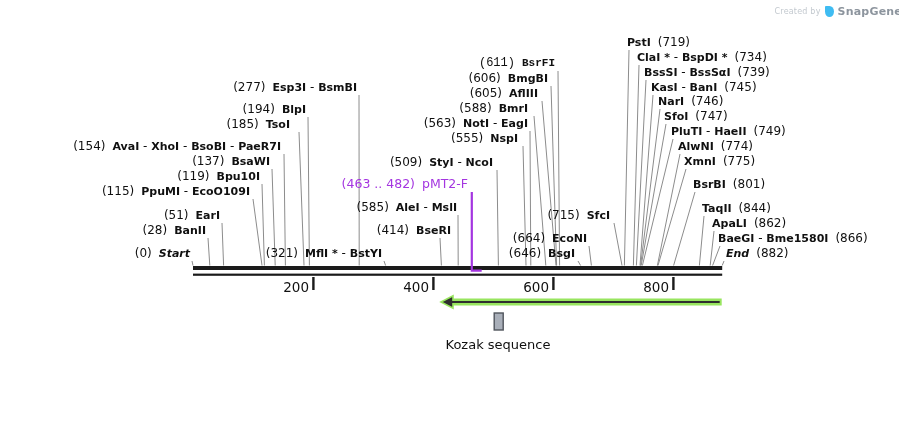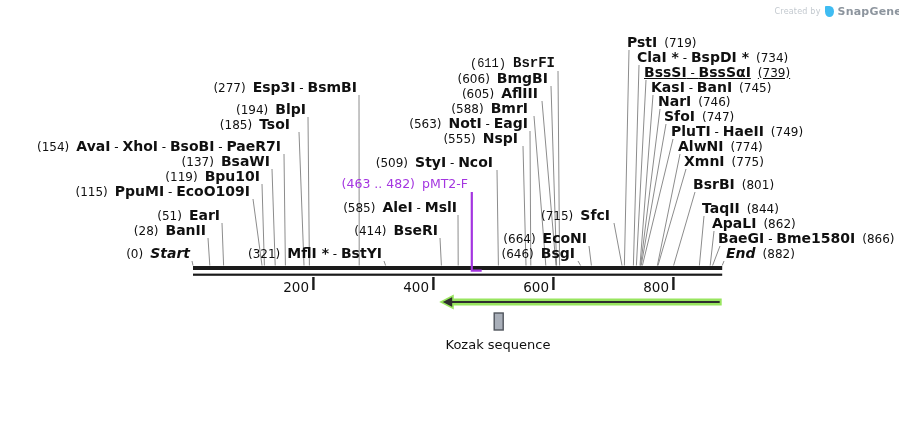--- a/index.html
+++ b/index.html
@@ -7,21 +7,21 @@
           font-family:"DejaVu Sans",sans-serif;margin-left:10px;}
   #map-svg{position:absolute;left:0;top:0;}
   
   .watermark{position:absolute;top:5px;right:7px;display:flex;align-items:center;gap:4px;}
   .wm-created{font-size:8px;color:#c3c9cf;letter-spacing:.2px;}
   .wm-logo{display:inline-block;width:9px;height:11px;background:#3fbcf2;
            border-radius:1px 55% 55% 55%;}
   .wm-brand{font-size:11px;color:#8d959e;font-weight:600;letter-spacing:.2px;}
   
   .site-label{position:absolute;white-space:nowrap;font-size:12px;color:#101010;line-height:14px;}
-  .site-label .nm{font-weight:bold;font-size:14px;}
+  .site-label .nm{font-weight:bold;font-size:11px;}
   .site-label .sep{font-weight:normal;font-size:12px;}
   .site-label .gap{display:inline-block;width:7px;}
   .site-label.it .nm{font-style:italic;}
   
   .primer-label{position:absolute;top:177px;right:441px;white-space:nowrap;
                 font-size:12.5px;color:#a435e0;line-height:14px;}
   .primer-label .pname{margin-left:7px;}
   
   .kozak-label{position:absolute;top:337px;left:488px;transform:translateX(-50%);
                font-size:13px;color:#101010;text-align:right;}
@@ -101,35 +101,35 @@
       <div class="site-label" style="top: 223px; right: 703px;"><span class="pos">(28)</span><span class="gap"></span><span class="nm">BanII</span></div>
       <div class="site-label" style="top: 208px; right: 689px;"><span class="pos">(51)</span><span class="gap"></span><span class="nm">EarI</span></div>
       <div class="site-label" style="top: 184px; right: 659px;"><span class="pos">(115)</span><span class="gap"></span><span class="nm">PpuMI</span><span class="sep"> - </span><span class="nm">EcoO109I</span></div>
       <div class="site-label" style="top: 169px; right: 649px;"><span class="pos">(119)</span><span class="gap"></span><span class="nm">Bpu10I</span></div>
       <div class="site-label" style="top: 154px; right: 639px;"><span class="pos">(137)</span><span class="gap"></span><span class="nm">BsaWI</span></div>
       <div class="site-label" style="top: 139px; right: 628px;"><span class="pos">(154)</span><span class="gap"></span><span class="nm">AvaI</span><span class="sep"> - </span><span class="nm">XhoI</span><span class="sep"> - </span><span class="nm">BsoBI</span><span class="sep"> - </span><span class="nm">PaeR7I</span></div>
       <div class="site-label" style="top: 117px; right: 619px;"><span class="pos">(185)</span><span class="gap"></span><span class="nm">TsoI</span></div>
       <div class="site-label" style="top: 102px; right: 603px;"><span class="pos">(194)</span><span class="gap"></span><span class="nm">BlpI</span></div>
       <div class="site-label" style="top: 80px; right: 552px;"><span class="pos">(277)</span><span class="gap"></span><span class="nm">Esp3I</span><span class="sep"> - </span><span class="nm">BsmBI</span></div>
       <div class="site-label" style="top: 246px; right: 527px;"><span class="pos">(321)</span><span class="gap"></span><span class="nm">MflI *</span><span class="sep"> - </span><span class="nm">BstYI</span></div>
-      <div class="site-label" style="top: 223px; right: 471px; padding-left: 32px;"><span class="pos">(414)</span><span class="gap"></span><span class="nm">BseRI</span></div>
+      <div class="site-label" style="top: 223px; right: 458px; padding-left: 32px;"><span class="pos">(414)</span><span class="gap"></span><span class="nm">BseRI</span></div>
       <div class="site-label" style="top: 200px; right: 452px;"><span class="pos">(585)</span><span class="gap"></span><span class="nm">AleI</span><span class="sep"> - </span><span class="nm">MslI</span></div>
       <div class="site-label" style="top: 155px; right: 416px;"><span class="pos">(509)</span><span class="gap"></span><span class="nm">StyI</span><span class="sep"> - </span><span class="nm">NcoI</span></div>
       <div class="site-label" style="top: 131px; right: 391px;"><span class="pos">(555)</span><span class="gap"></span><span class="nm">NspI</span></div>
       <div class="site-label" style="top: 116px; right: 381px;"><span class="pos">(563)</span><span class="gap"></span><span class="nm">NotI</span><span class="sep"> - </span><span class="nm">EagI</span></div>
       <div class="site-label" style="top: 101px; right: 381px;"><span class="pos">(588)</span><span class="gap"></span><span class="nm">BmrI</span></div>
       <div class="site-label" style="top: 86px; right: 371px;"><span class="pos">(605)</span><span class="gap"></span><span class="nm">AflIII</span></div>
       <div class="site-label" style="top: 71px; right: 361px;"><span class="pos">(606)</span><span class="gap"></span><span class="nm">BmgBI</span></div>
       <div class="site-label" style="top: 56px; right: 354px; font-family: Liberation Mono, monospace;"><span class="pos">(611)</span><span class="gap"></span><span class="nm">BsrFI</span></div>
       <div class="site-label" style="top: 246px; right: 334px;"><span class="pos">(646)</span><span class="gap"></span><span class="nm">BsgI</span></div>
       <div class="site-label" style="top: 231px; right: 322px;"><span class="pos">(664)</span><span class="gap"></span><span class="nm">EcoNI</span></div>
       <div class="site-label" style="top: 208px; right: 299px;"><span class="pos">(715)</span><span class="gap"></span><span class="nm">SfcI</span></div>
       <div class="site-label" style="top: 35px; left: 617px;"><span class="nm">PstI</span><span class="gap"></span><span class="pos">(719)</span></div>
       <div class="site-label" style="top: 50px; left: 627px;"><span class="nm">ClaI *</span><span class="sep"> - </span><span class="nm">BspDI *</span><span class="gap"></span><span class="pos">(734)</span></div>
-      <div class="site-label" style="top: 65px; left: 634px; text-decoration: underline;"><span class="nm">BssSI</span><span class="sep"> - </span><span class="nm">BssSαI</span><span class="gap"></span><span class="pos">(739)</span></div>
+      <div class="site-label" style="top: 65px; left: 634px;"><span class="nm">BssSI</span><span class="sep"> - </span><span class="nm">BssSαI</span><span class="gap"></span><span class="pos">(739)</span></div>
       <div class="site-label" style="top: 80px; left: 641px;"><span class="nm">KasI</span><span class="sep"> - </span><span class="nm">BanI</span><span class="gap"></span><span class="pos">(745)</span></div>
       <div class="site-label" style="top: 94px; left: 648px;"><span class="nm">NarI</span><span class="gap"></span><span class="pos">(746)</span></div>
       <div class="site-label" style="top: 109px; left: 654px;"><span class="nm">SfoI</span><span class="gap"></span><span class="pos">(747)</span></div>
       <div class="site-label" style="top: 124px; left: 661px;"><span class="nm">PluTI</span><span class="sep"> - </span><span class="nm">HaeII</span><span class="gap"></span><span class="pos">(749)</span></div>
       <div class="site-label" style="top: 139px; left: 668px;"><span class="nm">AlwNI</span><span class="gap"></span><span class="pos">(774)</span></div>
       <div class="site-label" style="top: 154px; left: 674px;"><span class="nm">XmnI</span><span class="gap"></span><span class="pos">(775)</span></div>
       <div class="site-label" style="top: 177px; left: 683px;"><span class="nm">BsrBI</span><span class="gap"></span><span class="pos">(801)</span></div>
       <div class="site-label" style="top: 201px; left: 692px;"><span class="nm">TaqII</span><span class="gap"></span><span class="pos">(844)</span></div>
       <div class="site-label" style="top: 216px; left: 702px;"><span class="nm">ApaLI</span><span class="gap"></span><span class="pos">(862)</span></div>
       <div class="site-label" style="top: 231px; left: 708px;"><span class="nm">BaeGI</span><span class="sep"> - </span><span class="nm">Bme1580I</span><span class="gap"></span><span class="pos">(866)</span></div>

